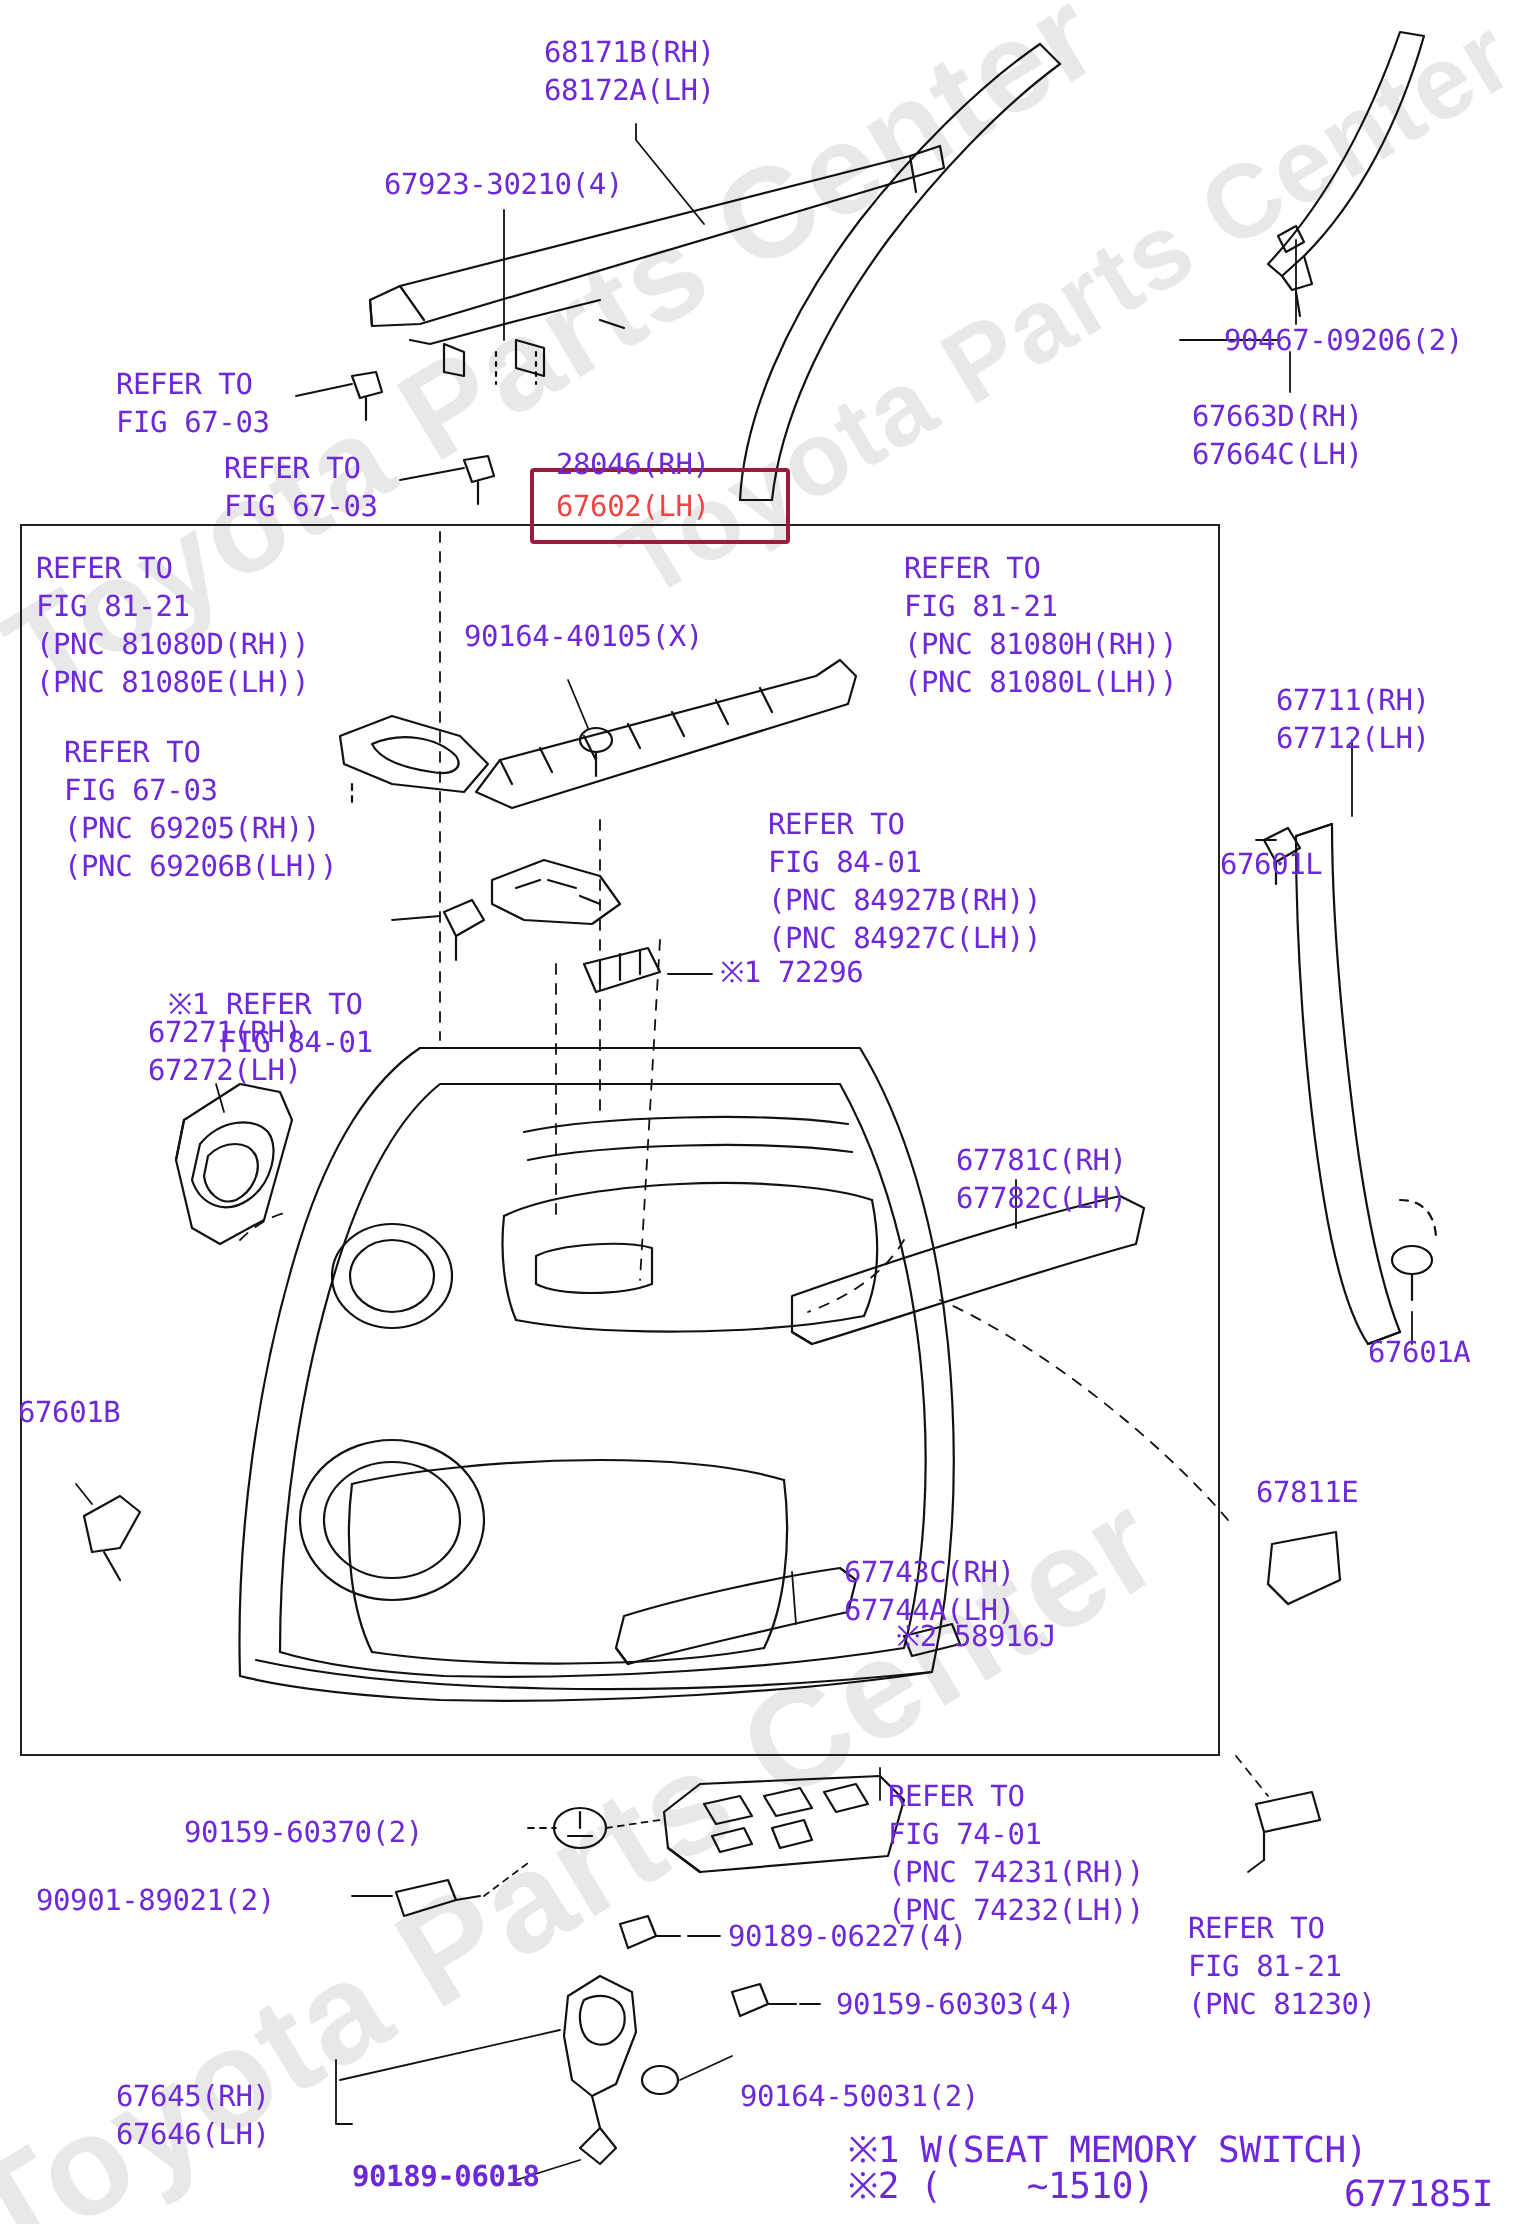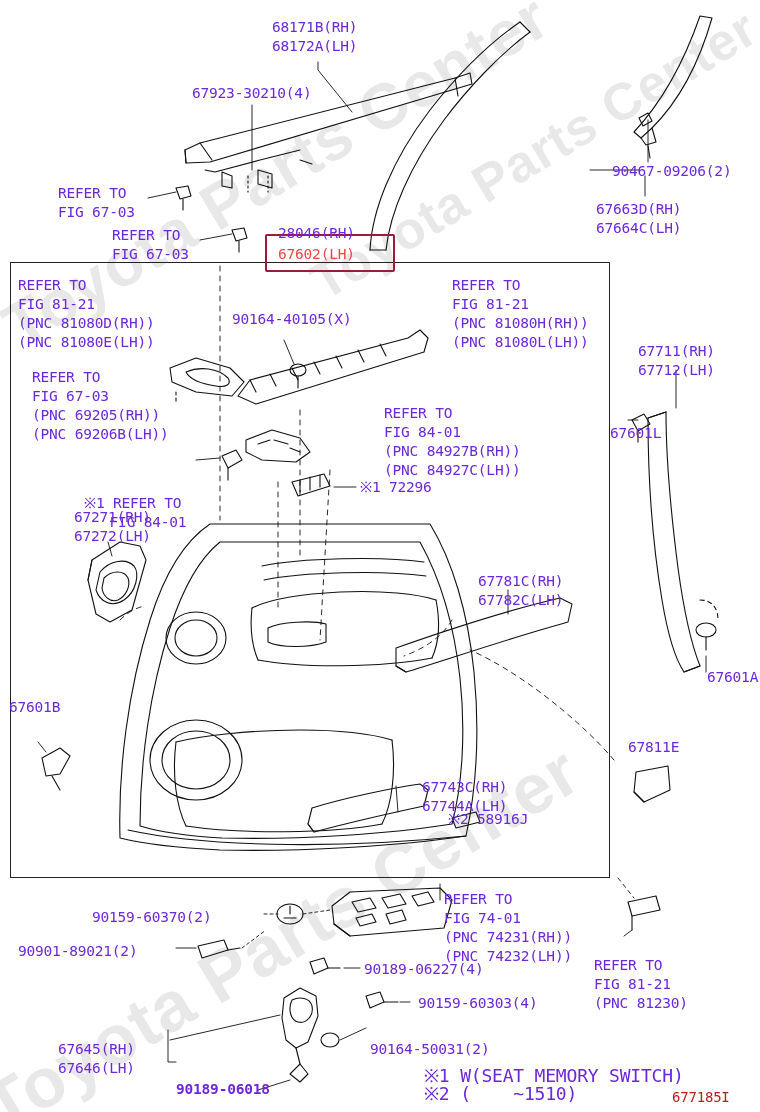--- a/index.html
+++ b/index.html
@@ -28,22 +28,22 @@
     line-height: 19px;
     white-space: pre;
     color: #6d28d9;
     letter-spacing: -0.2px;
   }
   .lbl.small {
     font-size: 18px;
     line-height: 16px;
   }
   .lbl.corner {
-    font-size: 14px;
-    color: #b91c1c;
+    font-size: 18px;
+    color: #6d28d9;
   }
   .hl-box {
     position: absolute;
     border: 2.5px solid #9b1b3a;
     border-radius: 2px;
     box-sizing: border-box;
   }
   .hl-text {
     color: #ef4444;
   }
@@ -316,21 +316,21 @@
 FIG 84-01
 (PNC 84927B(RH))
 (PNC 84927C(LH))</div>
   <div class="lbl" style="left:84px; top:448px;margin-top:46px;">※1 REFER TO
    FIG 84-01</div>
   <div class="lbl" style="left:360px; top:478px;">※1 72296</div>
   <div class="lbl" style="left:74px; top:508px;">67271(RH)
 67272(LH)</div>
   <div class="lbl" style="left:478px; top:572px;">67781C(RH)
 67782C(LH)</div>
-  <div class="lbl" style="left:684px; top:668px;margin-left:23px;">67601A</div>
+  <div class="lbl" style="left:684px; top:668px;">67601A</div>
   <div class="lbl" style="left:9px; top:698px;text-align:right;">67601B</div>
   <div class="lbl" style="left:628px; top:738px;">67811E</div>
   <div class="lbl" style="left:422px; top:778px;">67743C(RH)
 67744A(LH)</div>
   <div class="lbl" style="left:448px; top:810px;text-align:center;">※2 58916J</div>
 
   <div class="lbl" style="left:92px; top:908px;">90159-60370(2)</div>
   <div class="lbl" style="left:18px; top:942px;text-align:center;">90901-89021(2)</div>
   <div class="lbl" style="left:444px; top:890px;">REFER TO
 FIG 74-01

